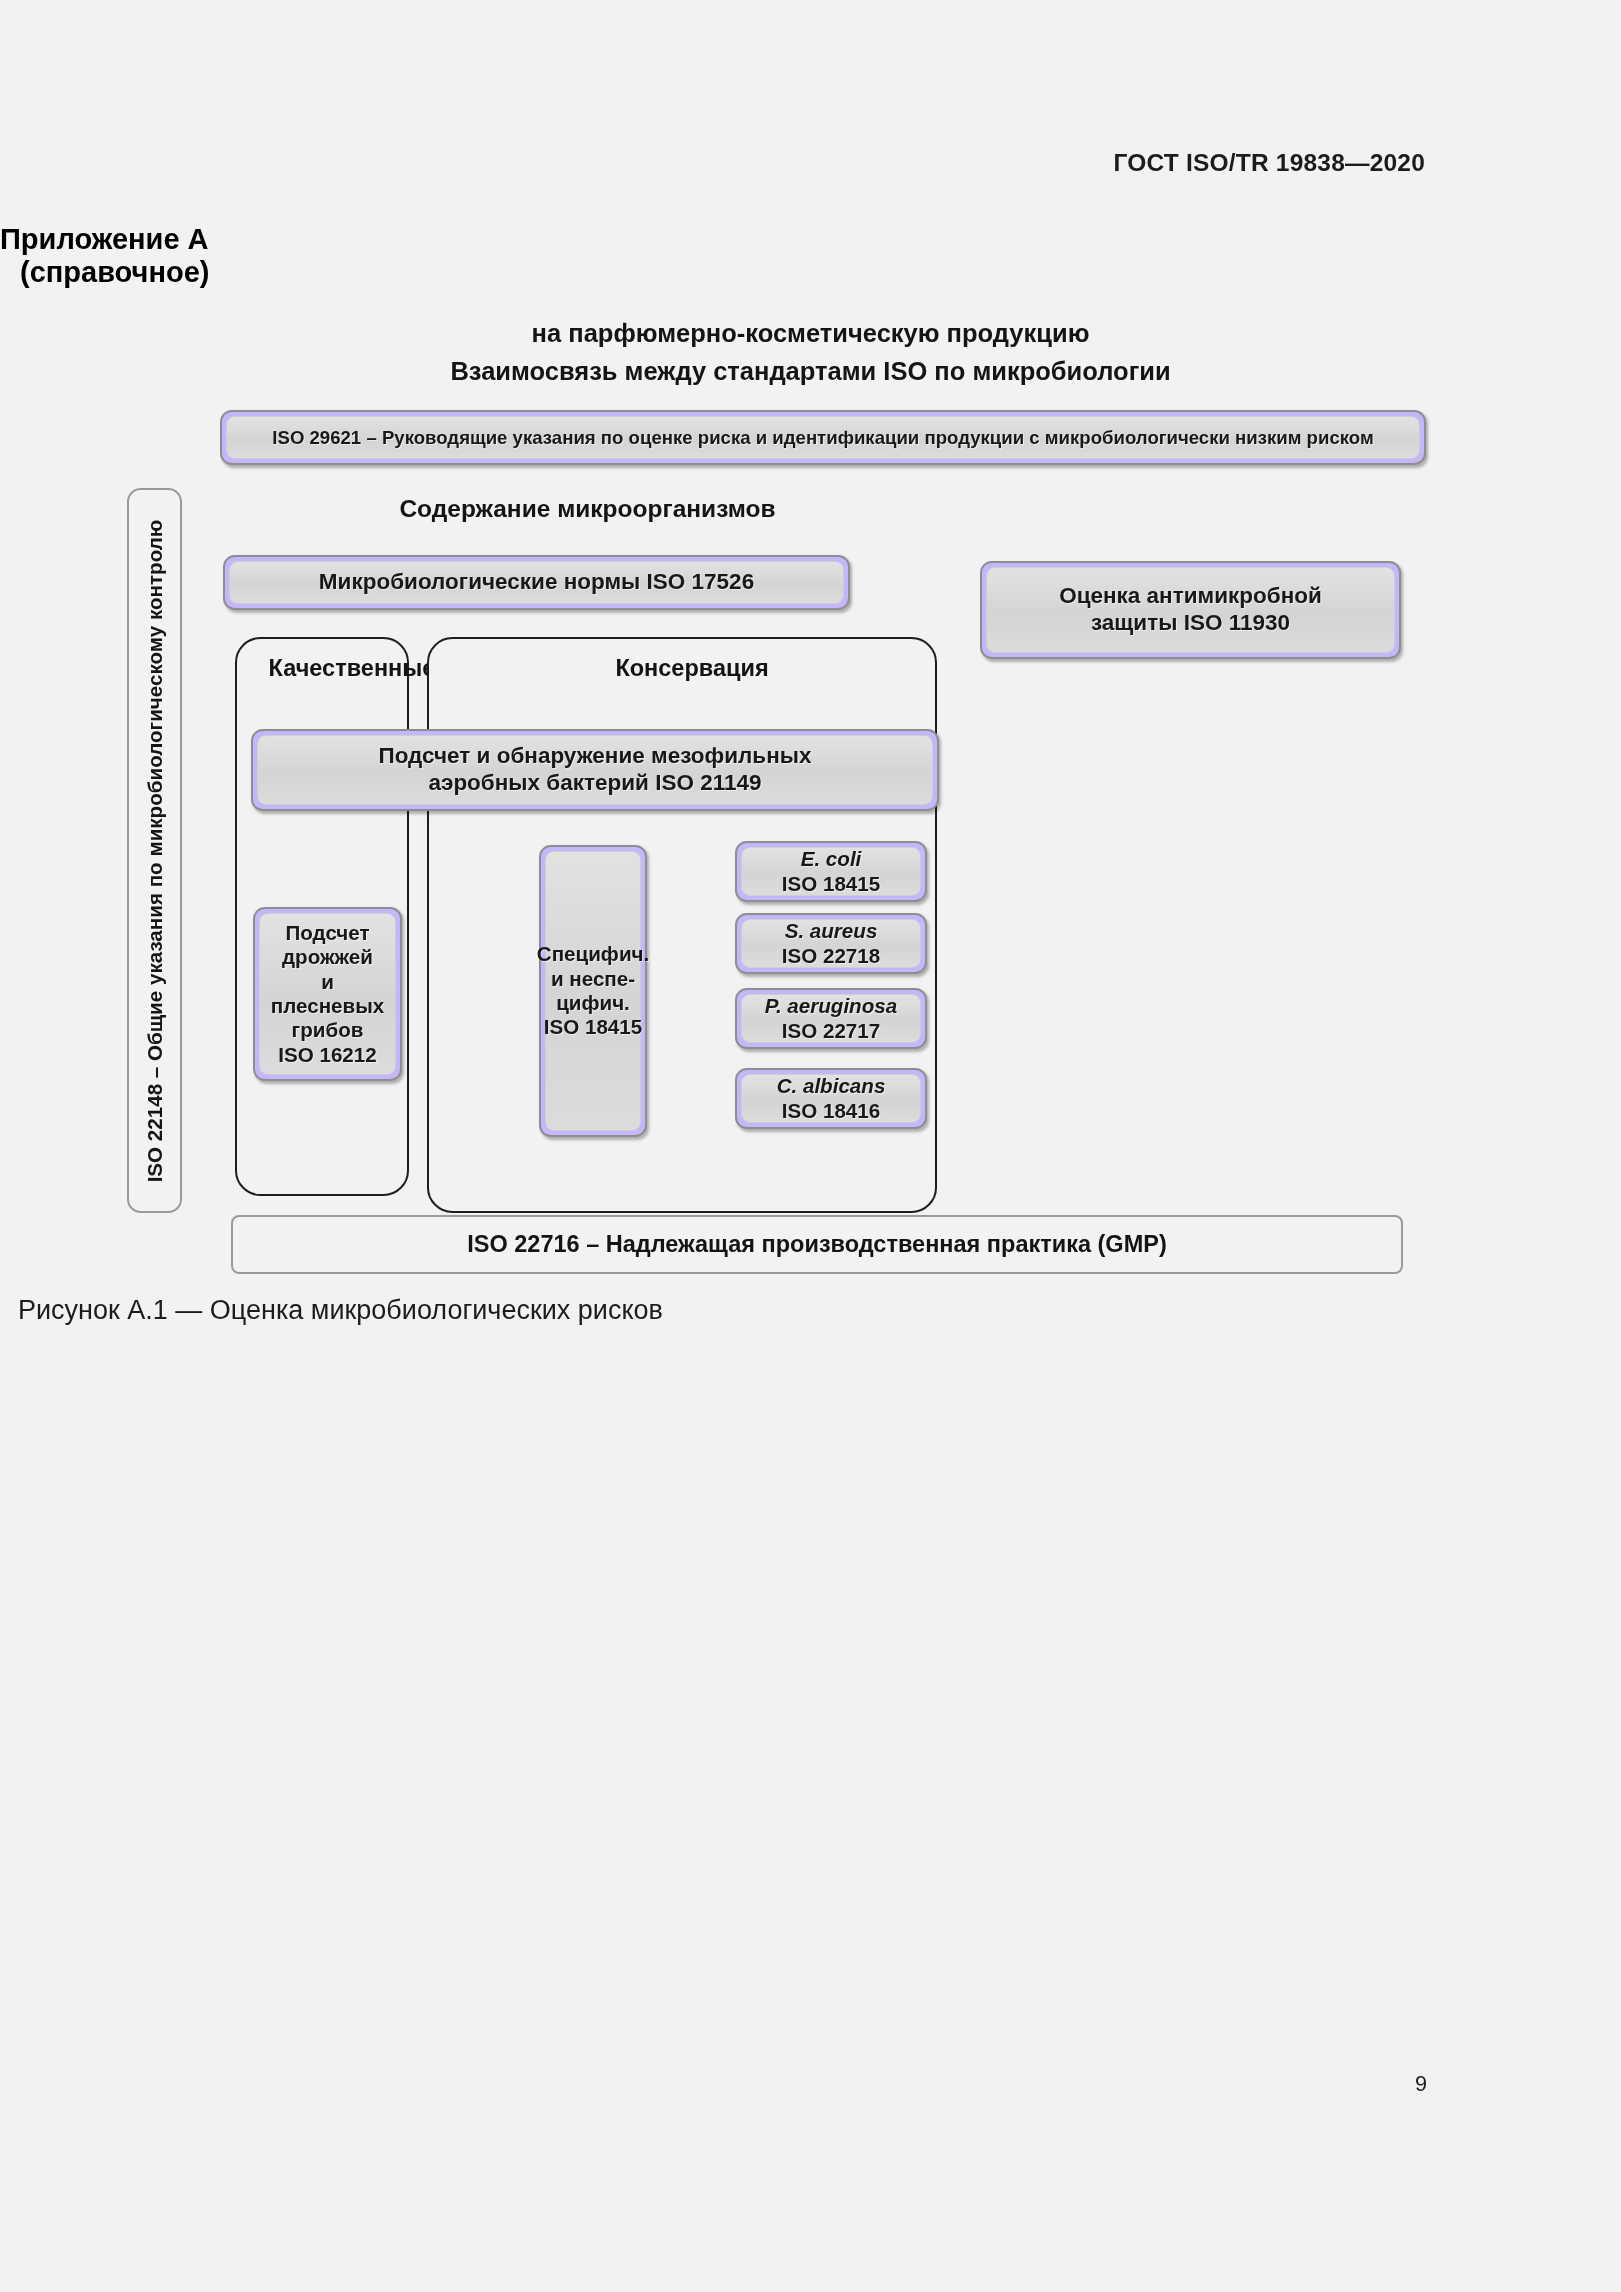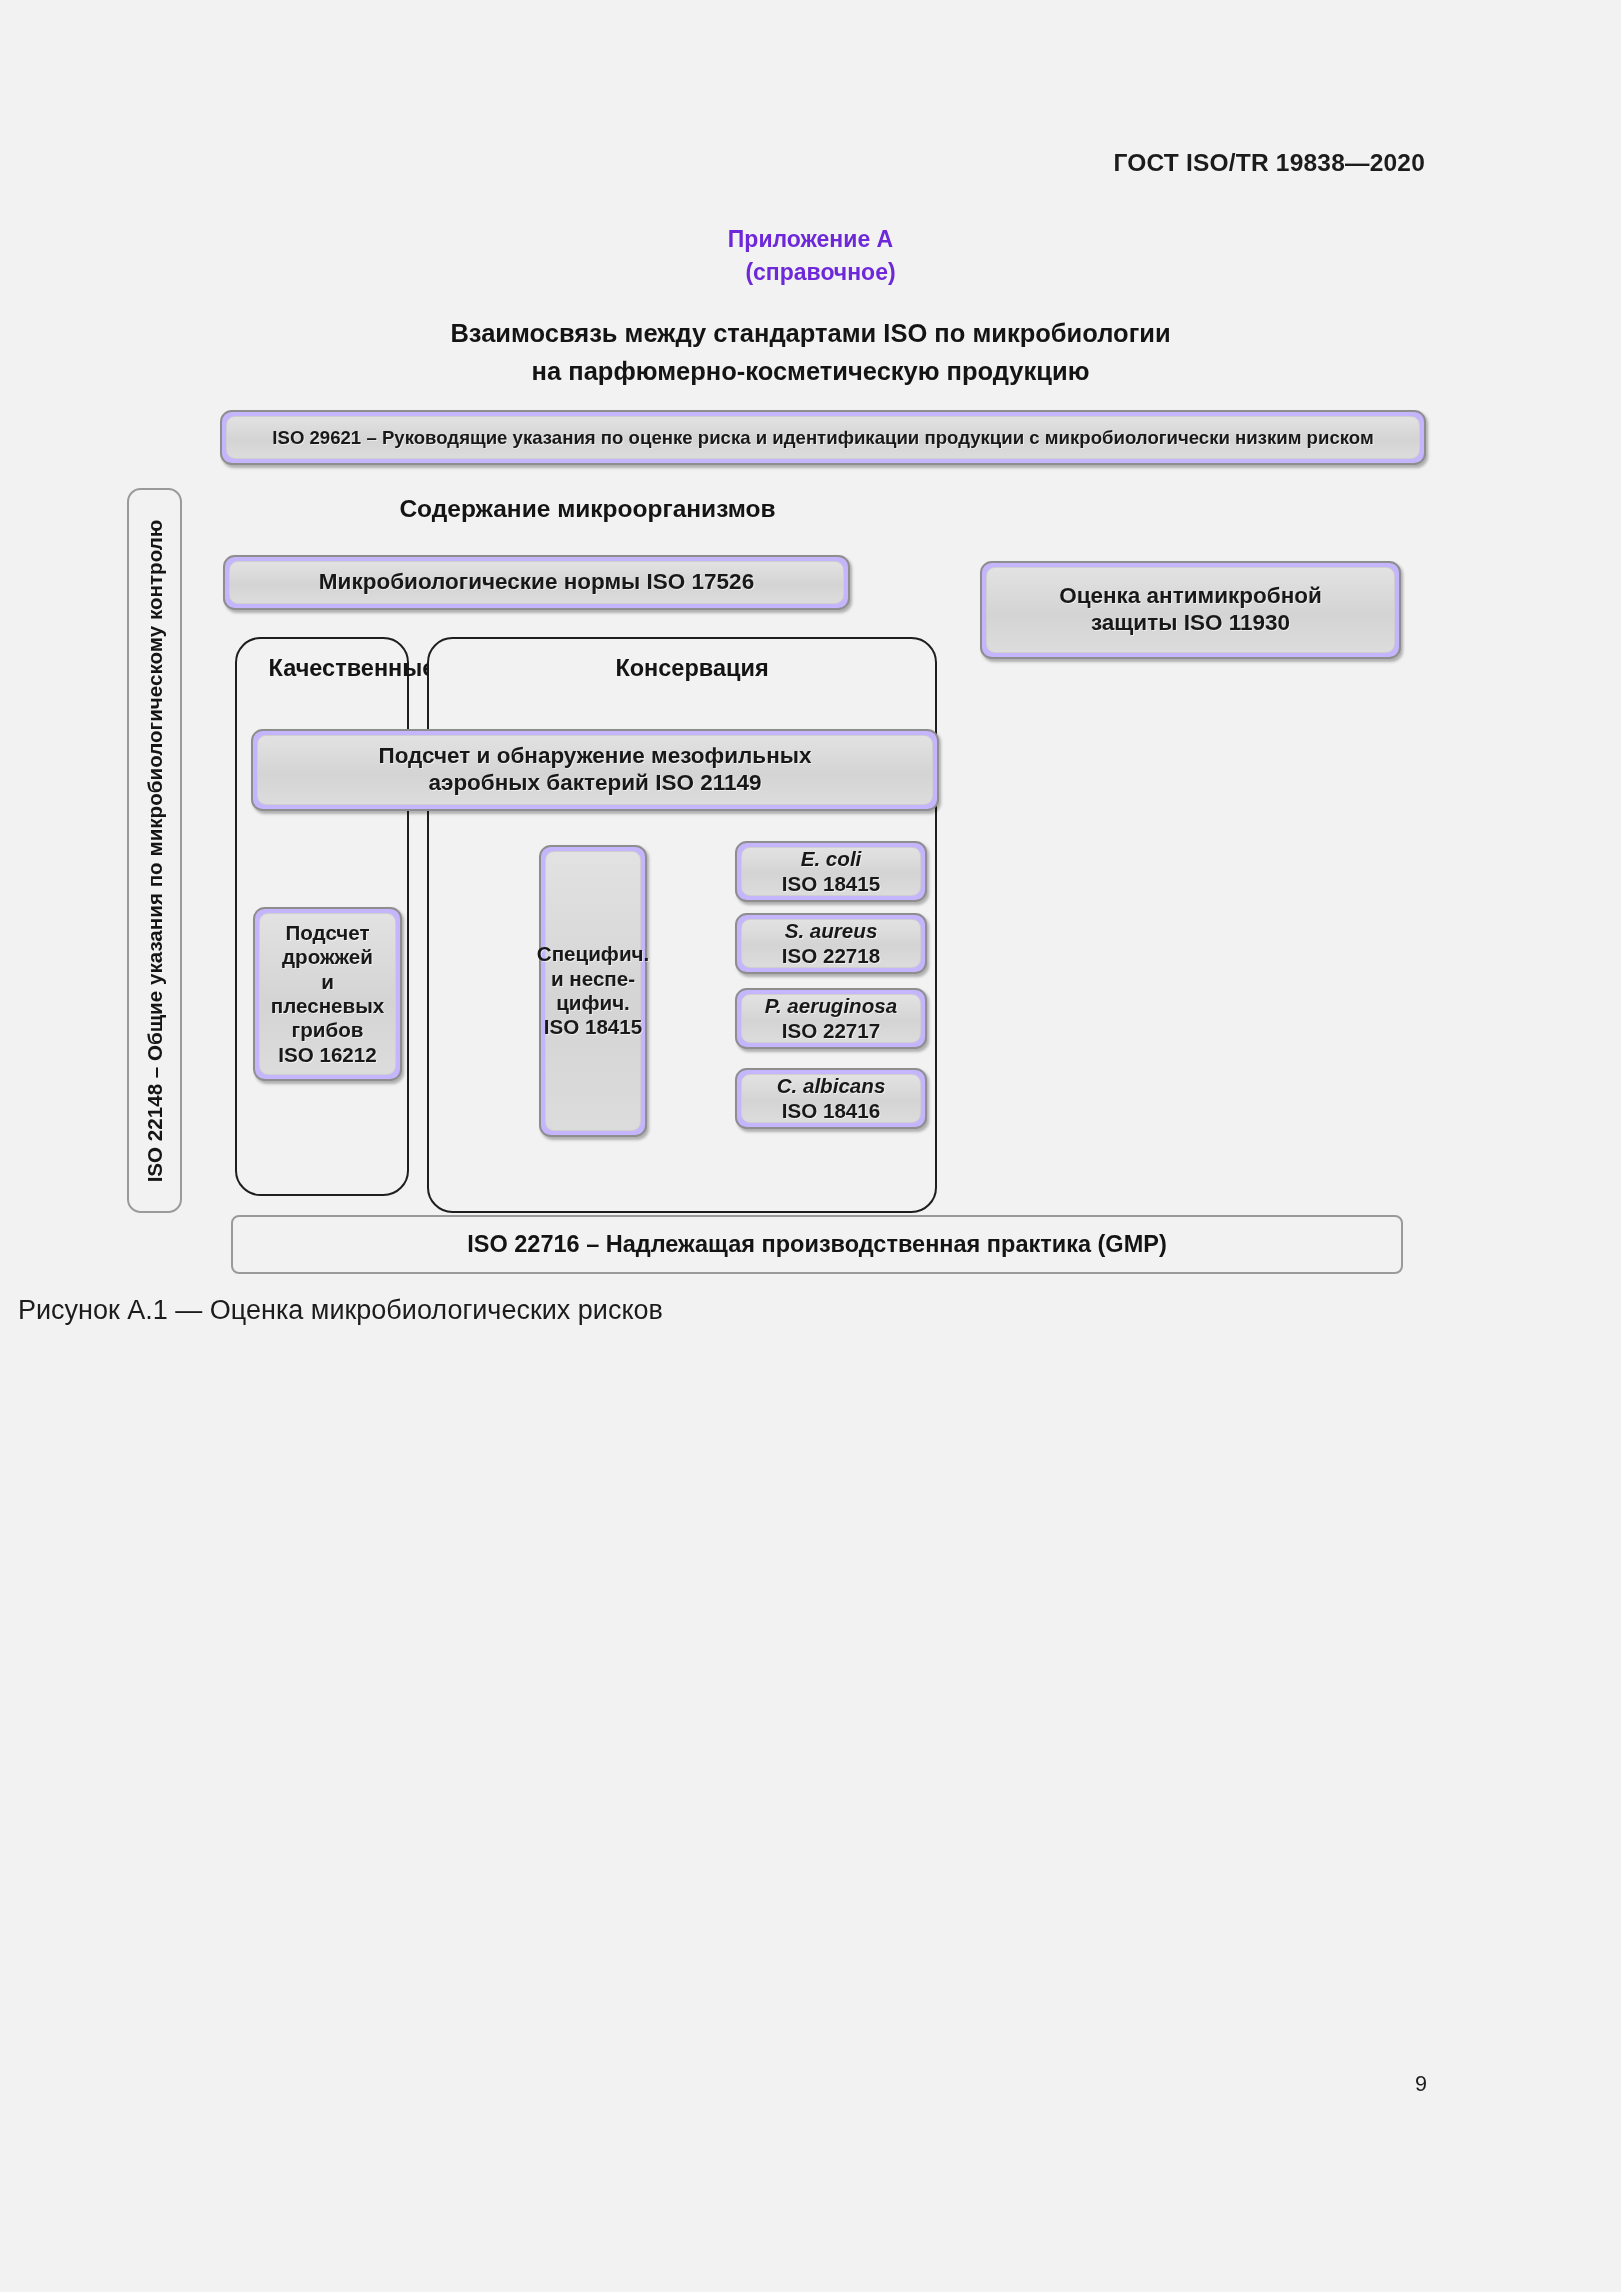--- a/index.html
+++ b/index.html
@@ -30,25 +30,24 @@
     color: #1c1c1c;
     white-space: nowrap;
   }
 
   
   .annex-title {
     position: absolute;
     top: 223px;
     left: 0;
     width: 100%;
-    text-align: center;
-    font-size: 23px;
+    font-size: 29px;
     font-weight: bold;
     line-height: 33px;
-    color: #6d28d9;
+    color: #000000;
   }
   .annex-title .sub {
     display: block;
     font-weight: bold;
     padding-left: 20px;
   }
   .main-title {
     position: absolute;
     top: 314px;
     left: 0;
@@ -214,22 +213,22 @@
 <div id="page">
 
   <div class="doc-header">ГОСТ ISO/TR 19838—2020</div>
 
   <div class="annex-title">
     <span>Приложение А</span>
     <span class="sub">(справочное)</span>
   </div>
 
   <div class="main-title">
+    <div>на парфюмерно-косметическую продукцию</div>
     <div>Взаимосвязь между стандартами ISO по микробиологии</div>
-    <div>на парфюмерно-косметическую продукцию</div>
   </div>
 
   <div class="shape filled-box" id="iso29621">
     <div class="inner">
       <span class="btxt">ISO 29621 – Руководящие указания по оценке риска и идентификации продукции с микробиологически низким риском</span>
     </div>
   </div>
 
   <div class="shape" id="sidebar">
     <span class="vtext">ISO 22148 – Общие указания по микробиологическому контролю</span>

